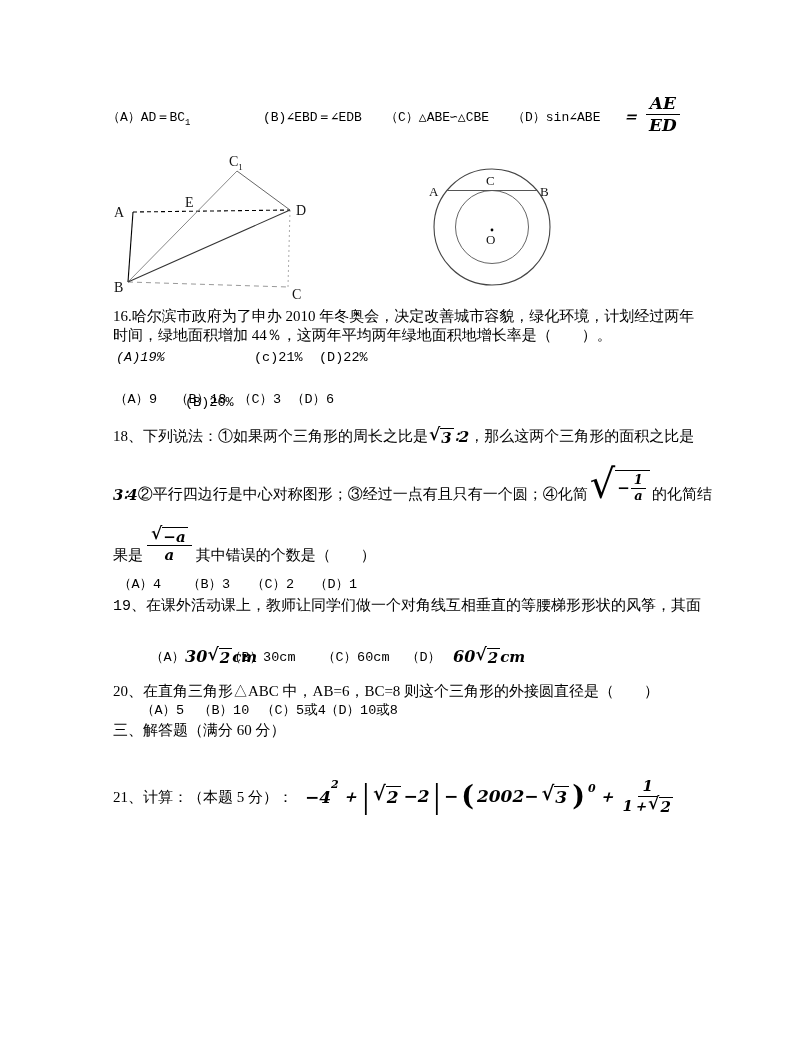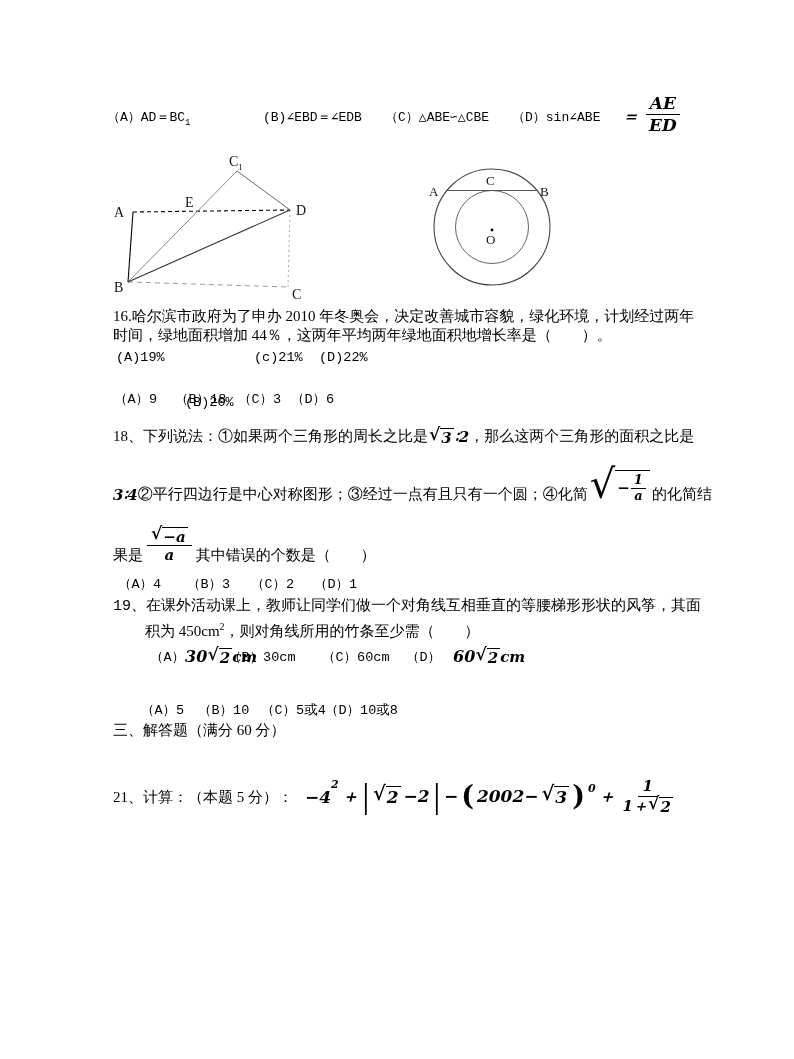--- a/index.html
+++ b/index.html
@@ -71,21 +71,21 @@
     <line x1="23" y1="34.5" x2="113" y2="34.5" stroke="#555" stroke-width="1"></line>
     <circle cx="68" cy="74" r="1.4" fill="#000"></circle>
     <text x="5" y="40" font-size="13">A</text>
     <text x="62" y="29" font-size="13">C</text>
     <text x="116" y="40" font-size="13">B</text>
     <text x="62" y="88" font-size="13">O</text>
   </svg>
 
   <div class="abs cn" style="left:113px;top:307px;">16.哈尔滨市政府为了申办 2010 年冬奥会，决定改善城市容貌，绿化环境，计划经过两年</div>
   <div class="abs cn" style="left:113px;top:326px;">时间，绿地面积增加 44％，这两年平均两年绿地面积地增长率是（　　）。</div>
-  <span class="abs opt" style="left:116px;top:350px;">(A)19%</span>
+  <span class="abs opt" style="left:116px;top:350px;font-style:italic;">(A)19%</span>
   <span class="abs opt" style="left:185px;top:350px;margin-top:45px;">(B)20%</span>
   <span class="abs opt" style="left:254px;top:350px;">(c)21%</span>
   <span class="abs opt" style="left:319px;top:350px;">(D)22%</span>
 
   <span class="abs opt" style="left:114px;top:390px;">（A）9</span>
   <span class="abs opt" style="left:175px;top:390px;">（B）18</span>
   <span class="abs opt" style="left:238px;top:390px;">（C）3</span>
   <span class="abs opt" style="left:291px;top:390px;">（D）6</span>
 
   <div class="abs flexrow" style="left:113px;top:422px;height:24px;">
@@ -125,21 +125,20 @@
     </span>
     <span class="cn">其中错误的个数是（　　）</span>
   </div>
 
   <span class="abs opt" style="left:118px;top:575px;">（A）4</span>
   <span class="abs opt" style="left:187px;top:575px;">（B）3</span>
   <span class="abs opt" style="left:251px;top:575px;">（C）2</span>
   <span class="abs opt" style="left:314px;top:575px;">（D）1</span>
 
   <div class="abs cn" style="left:113px;top:597px;font-family:Liberation Mono, monospace;">19、在课外活动课上，教师让同学们做一个对角线互相垂直的等腰梯形形状的风筝，其面</div>
-  <div class="abs cn" style="left:145px;top:617px;"><span>积为 450cm</span><sup class="s2">2</sup><span>，则对角线所用的竹条至少需（　　）</span></div>
 
   <div class="abs flexrow" style="left:150px;top:644px;height:22px;">
     <span class="opt">（A）</span>
     <span class="mbi" style="font-size:16px;">30</span>
     <span class="rad mbi" style="font-size:15px;">
         <span class="rsign">√</span>
         <span class="rbody">2</span>
       </span>
     <span class="mbi" style="font-size:15px;">cm</span>
   </div>
@@ -148,20 +147,21 @@
   <div class="abs flexrow" style="left:406px;top:644px;height:22px;">
     <span class="opt">（D）</span>
     <span class="mbi" style="font-size:16px;margin-left:12px;">60</span>
     <span class="rad mbi" style="font-size:15px;">
         <span class="rsign">√</span>
         <span class="rbody">2</span>
       </span>
     <span class="mbi" style="font-size:15px;">cm</span>
   </div>
 
+  <div class="abs cn" style="left:113px;top:682px;">20、在直角三角形△ABC 中，AB=6，BC=8 则这个三角形的外接圆直径是（　　）</div>
   <span class="abs opt" style="left:141px;top:701px;">（A）5</span>
   <span class="abs opt" style="left:198px;top:701px;">（B）10</span>
   <span class="abs opt" style="left:261px;top:701px;">（C）5或4</span>
   <span class="abs opt" style="left:325px;top:701px;">（D）10或8</span>
 
   <div class="abs cn" style="left:113px;top:721px;">三、解答题（满分 60 分）</div>
 
   <div class="abs cn" style="left:113px;top:788px;">21、计算：（本题 5 分）：</div>
   <div class="abs formula mbi" style="left:305px;top:770px;height:52px;">
     <span><span>−4</span><sup class="expo">2</sup></span>

